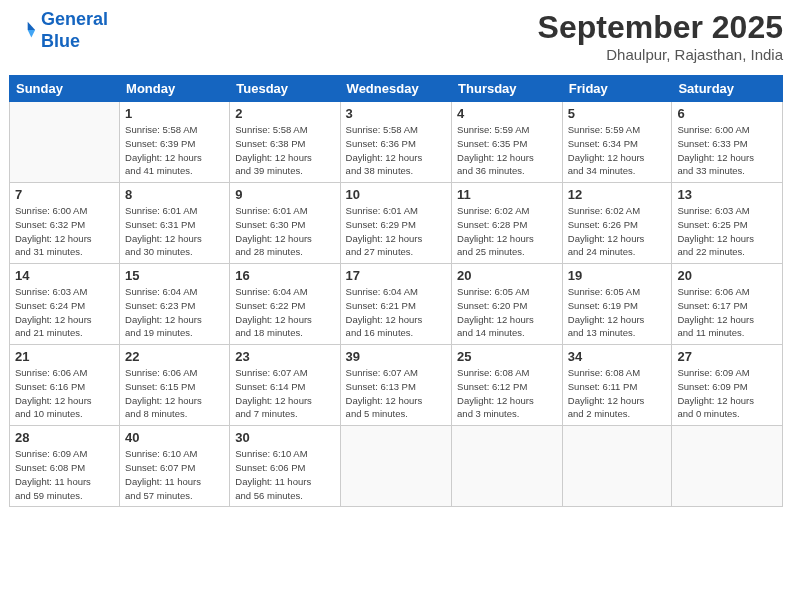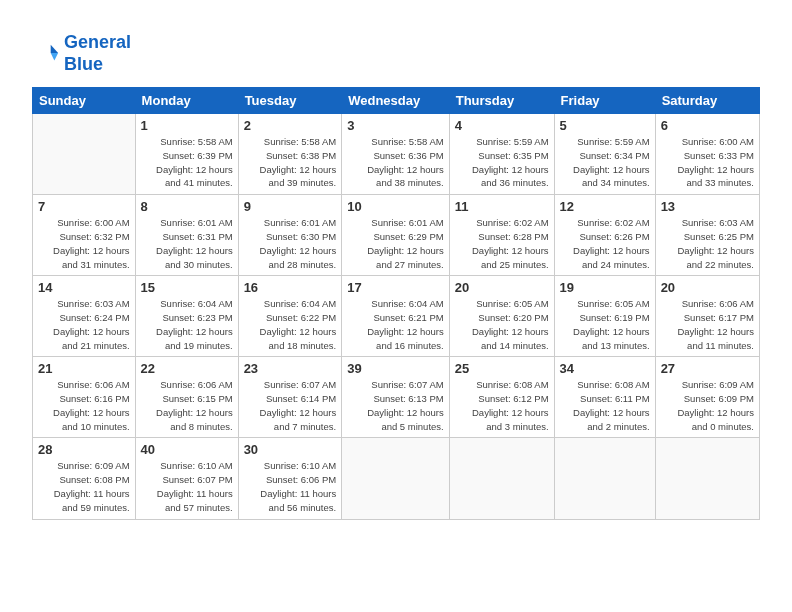--- a/index.html
+++ b/index.html
@@ -6,21 +6,21 @@
     body {
       font-family: Arial, sans-serif;
       background: #fff;
       width: 792px;
       height: 612px;
       overflow: hidden;
     }
     .page {
       width: 792px;
       height: 612px;
-      padding: 32px;
+      padding: 9px;
       background: #fff;
     }
     .header {
       display: flex;
       justify-content: space-between;
       align-items: flex-start;
       margin-bottom: 12px;
     }
     .logo {
       display: flex;
@@ -80,41 +80,44 @@
       font-size: 13px;
       font-weight: bold;
       color: #333;
       display: block;
       margin-bottom: 2px;
     }
     .day-detail {
       color: #444;
       font-size: 9.5px;
       line-height: 1.45;
-      text-align: right;
     }
     .calendar tr:last-child td {
       height: 68px;
     }
   </style>
 </head>
 <body>
 
 <div class="page">
   <div class="header">
     <div class="logo">
       <svg class="logo-icon" viewBox="0 0 30 30" width="30" height="30">
         <polygon points="20,5 28,14 20,14" fill="#1565C0"></polygon>
         <polygon points="20,14 28,14 24,22" fill="#42A5F5"></polygon>
       </svg>
       <div class="logo-text">
         <div><span class="blue">General</span></div>
         <div><span class="blue">Blue</span></div>
       </div>
     </div>
+    <div class="title-block">
+      <div class="month-title">September 2025</div>
+      <div class="subtitle">Dhaulpur, Rajasthan, India</div>
+    </div>
   </div>
 
   <table class="calendar">
     <thead>
       <tr id="header-row">
           <th>Sunday</th>
           <th>Monday</th>
           <th>Tuesday</th>
           <th>Wednesday</th>
           <th>Thursday</th>

